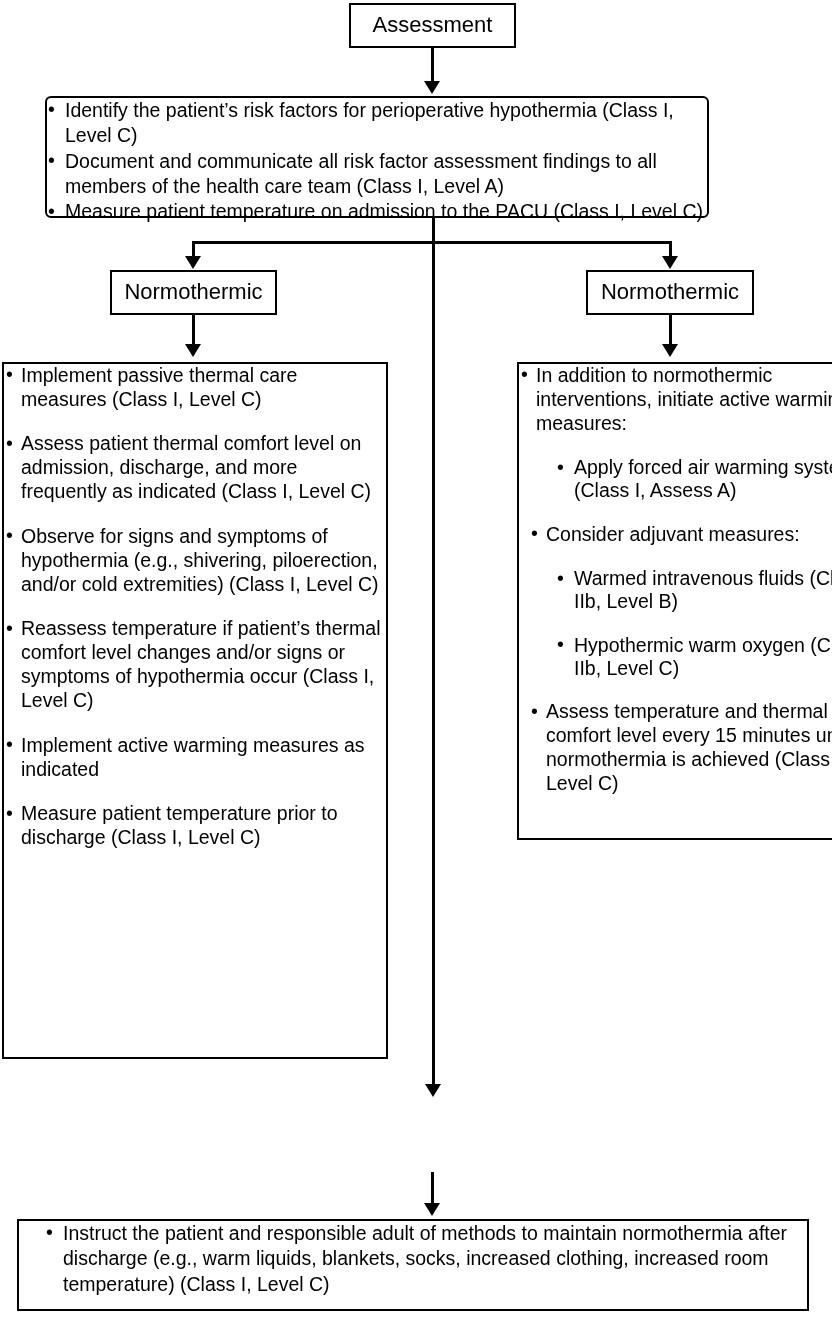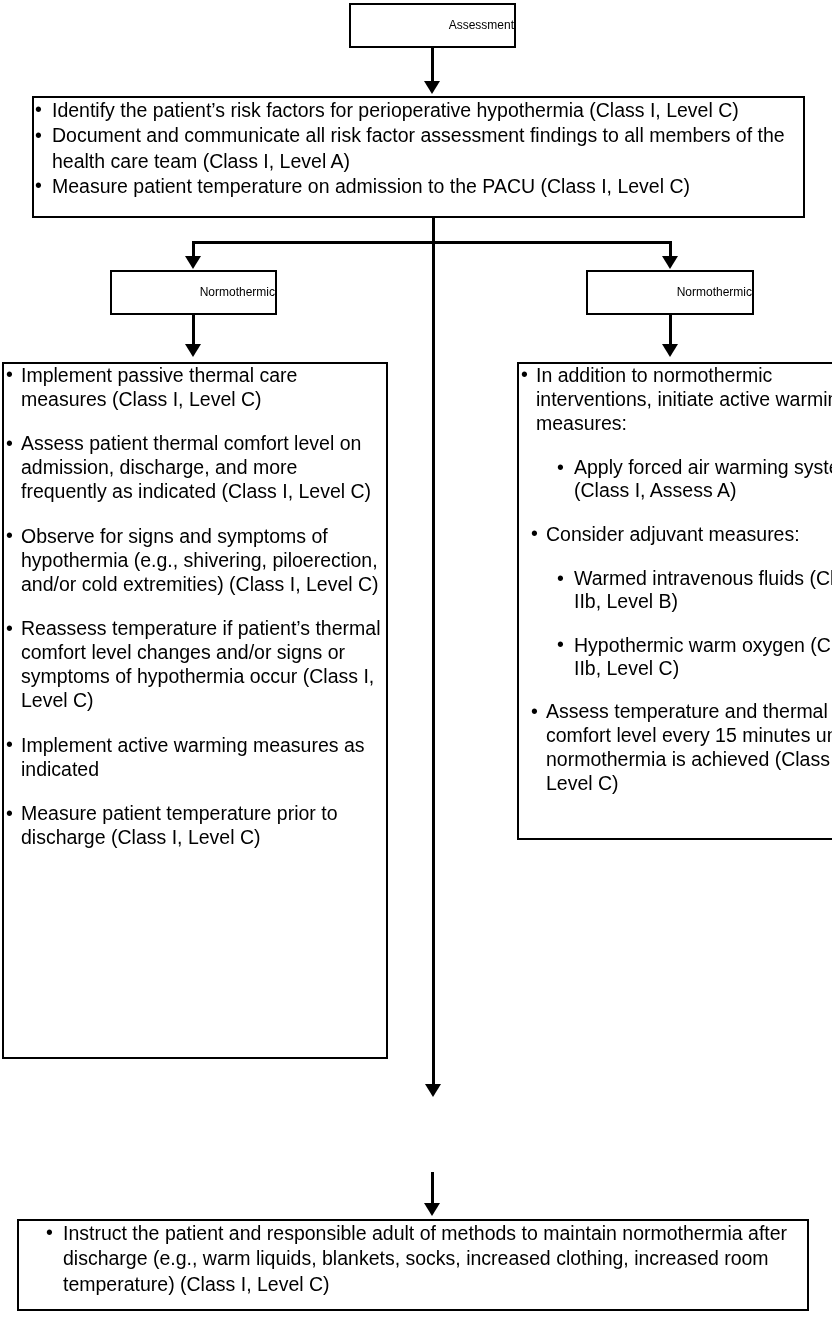--- a/index.html
+++ b/index.html
@@ -30,21 +30,21 @@
 
   .centered {
     display: flex;
     align-items: center;
     justify-content: center;
     text-align: center;
     line-height: 1.12;
   }
 
   
-  .t-node     { font-size: 12px; justify-content: flex-end; }
+  .t-node     { font-size: 22px; }
   .t-wide     { font-size: 19.5px; }
   .t-col      { font-size: 19.5px; }
 
   
   ul.bl {
     list-style: none;
     margin: 0;
     padding: 0;
   }
   ul.bl > li {
@@ -115,21 +115,21 @@
 
 <div id="chart">
 
   <div class="box centered t-node" style="left:349px; top:3px; width:167px; height:45px;">
     <span>Assessment</span>
   </div>
 
   <div class="vline" style="left:431px; top:48px; height:34px;"></div>
   <div class="arrowhead" style="left:424px; top:81px;"></div>
 
-  <div class="box widebox" style="left:32px; top:96px; width:773px; height:122px;">
+  <div class="box widebox" style="left:45px; top:96px; width:664px; height:122px;border-radius:6px;">
     <ul class="bl t-wide pad-wide">
       <li>Identify the patient’s risk factors for perioperative hypothermia (Class I, Level C)</li>
       <li>Document and communicate all risk factor assessment findings to all members of the health care team (Class I, Level A)</li>
       <li>Measure patient temperature on admission to the PACU (Class I, Level C)</li>
     </ul>
   </div>
 
   <div class="vline" style="left:432px; top:218px; height:868px;"></div>
   <div class="arrowhead" style="left:425px; top:1084px;"></div>
 

